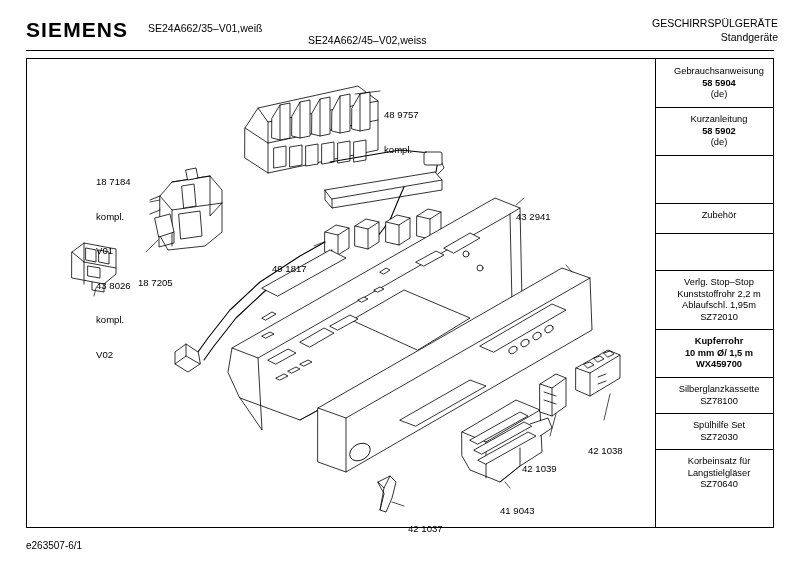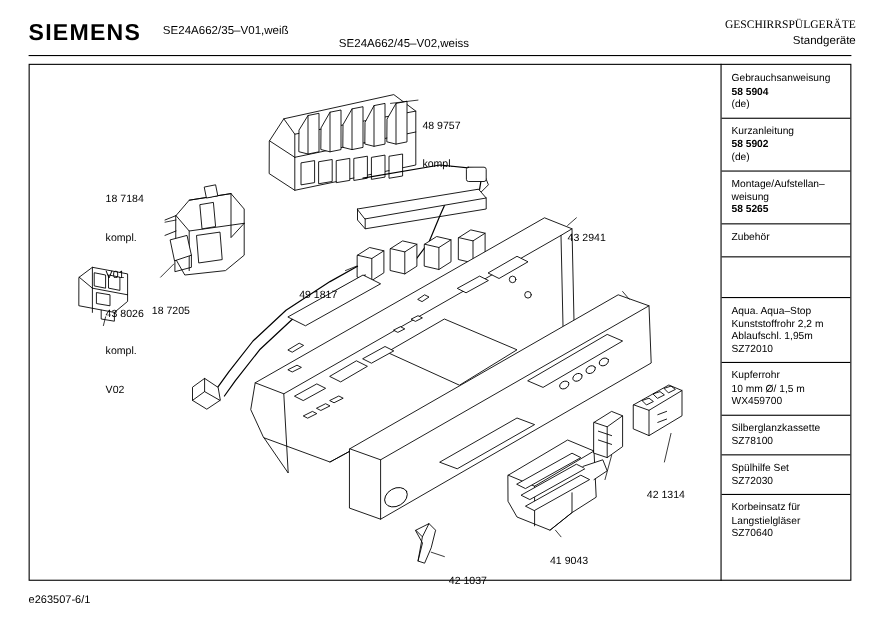--- a/index.html
+++ b/index.html
@@ -39,21 +39,20 @@
     left: 308px; top: 22px;
     font-size: 10.5px;
     margin-top: 12px;
   }
   .cat-title {
     position: absolute;
     right: 22px; top: 17px;
     font-size: 10.5px;
     text-align: right;
     font-weight: normal;
-    font-family: Liberation Serif, serif;
   }
   .cat-sub {
     position: absolute;
     right: 22px; top: 31px;
     font-size: 10.5px;
     text-align: right;
   }
   .hdr-rule {
     position: absolute;
     left: 26px; top: 50px;
@@ -94,21 +93,21 @@
     font-size: 9.3px;
     line-height: 11.6px;
   }
   .acc-sep {
     position: absolute;
     left: 0;
     width: 117px;
     height: 1px;
     background: #000;
   }
-  .acc-line { display: block; white-space: pre; }
+  .acc-line { display: block; white-space: pre; text-align: center; }
   .acc-line.b { font-weight: bold; }
   
   .callout {
     position: absolute;
     font-size: 9.6px;
     line-height: 11.5px;
     white-space: pre;
   }
   .callout .ln { display: block; }
   
@@ -143,43 +142,38 @@
     </div>
     <div class="acc-sep" style="top:48px;"></div>
 
     <div class="acc-item" style="top:50px;">
       <span class="acc-line">Kurzanleitung</span>
       <span class="acc-line b">58 5902</span>
       <span class="acc-line">(de)</span>
     </div>
     <div class="acc-sep" style="top:96px;"></div>
 
-    <div class="acc-item" style="top:98px;">
-      <span class="acc-line">Montage/Aufstellan–</span>
-      <span class="acc-line">weisung</span>
-      <span class="acc-line b">58 5265</span>
-    </div>
     <div class="acc-sep" style="top:144px;"></div>
 
     <div class="acc-item" style="top:146px;">
       <span class="acc-line">Zubehör</span>
     </div>
     <div class="acc-sep" style="top:174px;"></div>
 
     <div class="acc-sep" style="top:211px;"></div>
 
     <div class="acc-item" style="top:213px;">
-      <span class="acc-line">Aqua. Aqua–Stop</span>
+      <span class="acc-line">Verlg. Stop–Stop</span>
       <span class="acc-line">Kunststoffrohr 2,2 m</span>
       <span class="acc-line">Ablaufschl. 1,95m</span>
       <span class="acc-line">SZ72010</span>
     </div>
     <div class="acc-sep" style="top:270px;"></div>
 
-    <div class="acc-item" style="top:272px;">
+    <div class="acc-item" style="top:272px;font-weight:bold;">
       <span class="acc-line">Kupferrohr</span>
       <span class="acc-line">10 mm Ø/ 1,5 m</span>
       <span class="acc-line">WX459700</span>
     </div>
     <div class="acc-sep" style="top:318px;"></div>
 
     <div class="acc-item" style="top:320px;">
       <span class="acc-line">Silberglanzkassette</span>
       <span class="acc-line">SZ78100</span>
     </div>
@@ -381,23 +375,26 @@
   <div class="callout" style="left:272px; top:240px;text-align:center;">
     <span class="ln">49 1817</span>
   </div>
 
   <div class="callout" style="left:516px; top:188px;">
     <span class="ln">43 2941</span>
   </div>
 
 
   <div class="callout" style="left:588px; top:422px;">
-    <span class="ln">42 1314</span>
-  </div>
-
+    <span class="ln">42 1038</span>
+  </div>
+
+  <div class="callout" style="left:522px; top:440px;">
+    <span class="ln">42 1039</span>
+  </div>
 
   <div class="callout" style="left:500px; top:482px;">
     <span class="ln">41 9043</span>
   </div>
 
   <div class="callout" style="left:408px; top:500px;">
     <span class="ln">42 1037</span>
   </div>
 
   <div class="footer-code">e263507-6/1</div>

